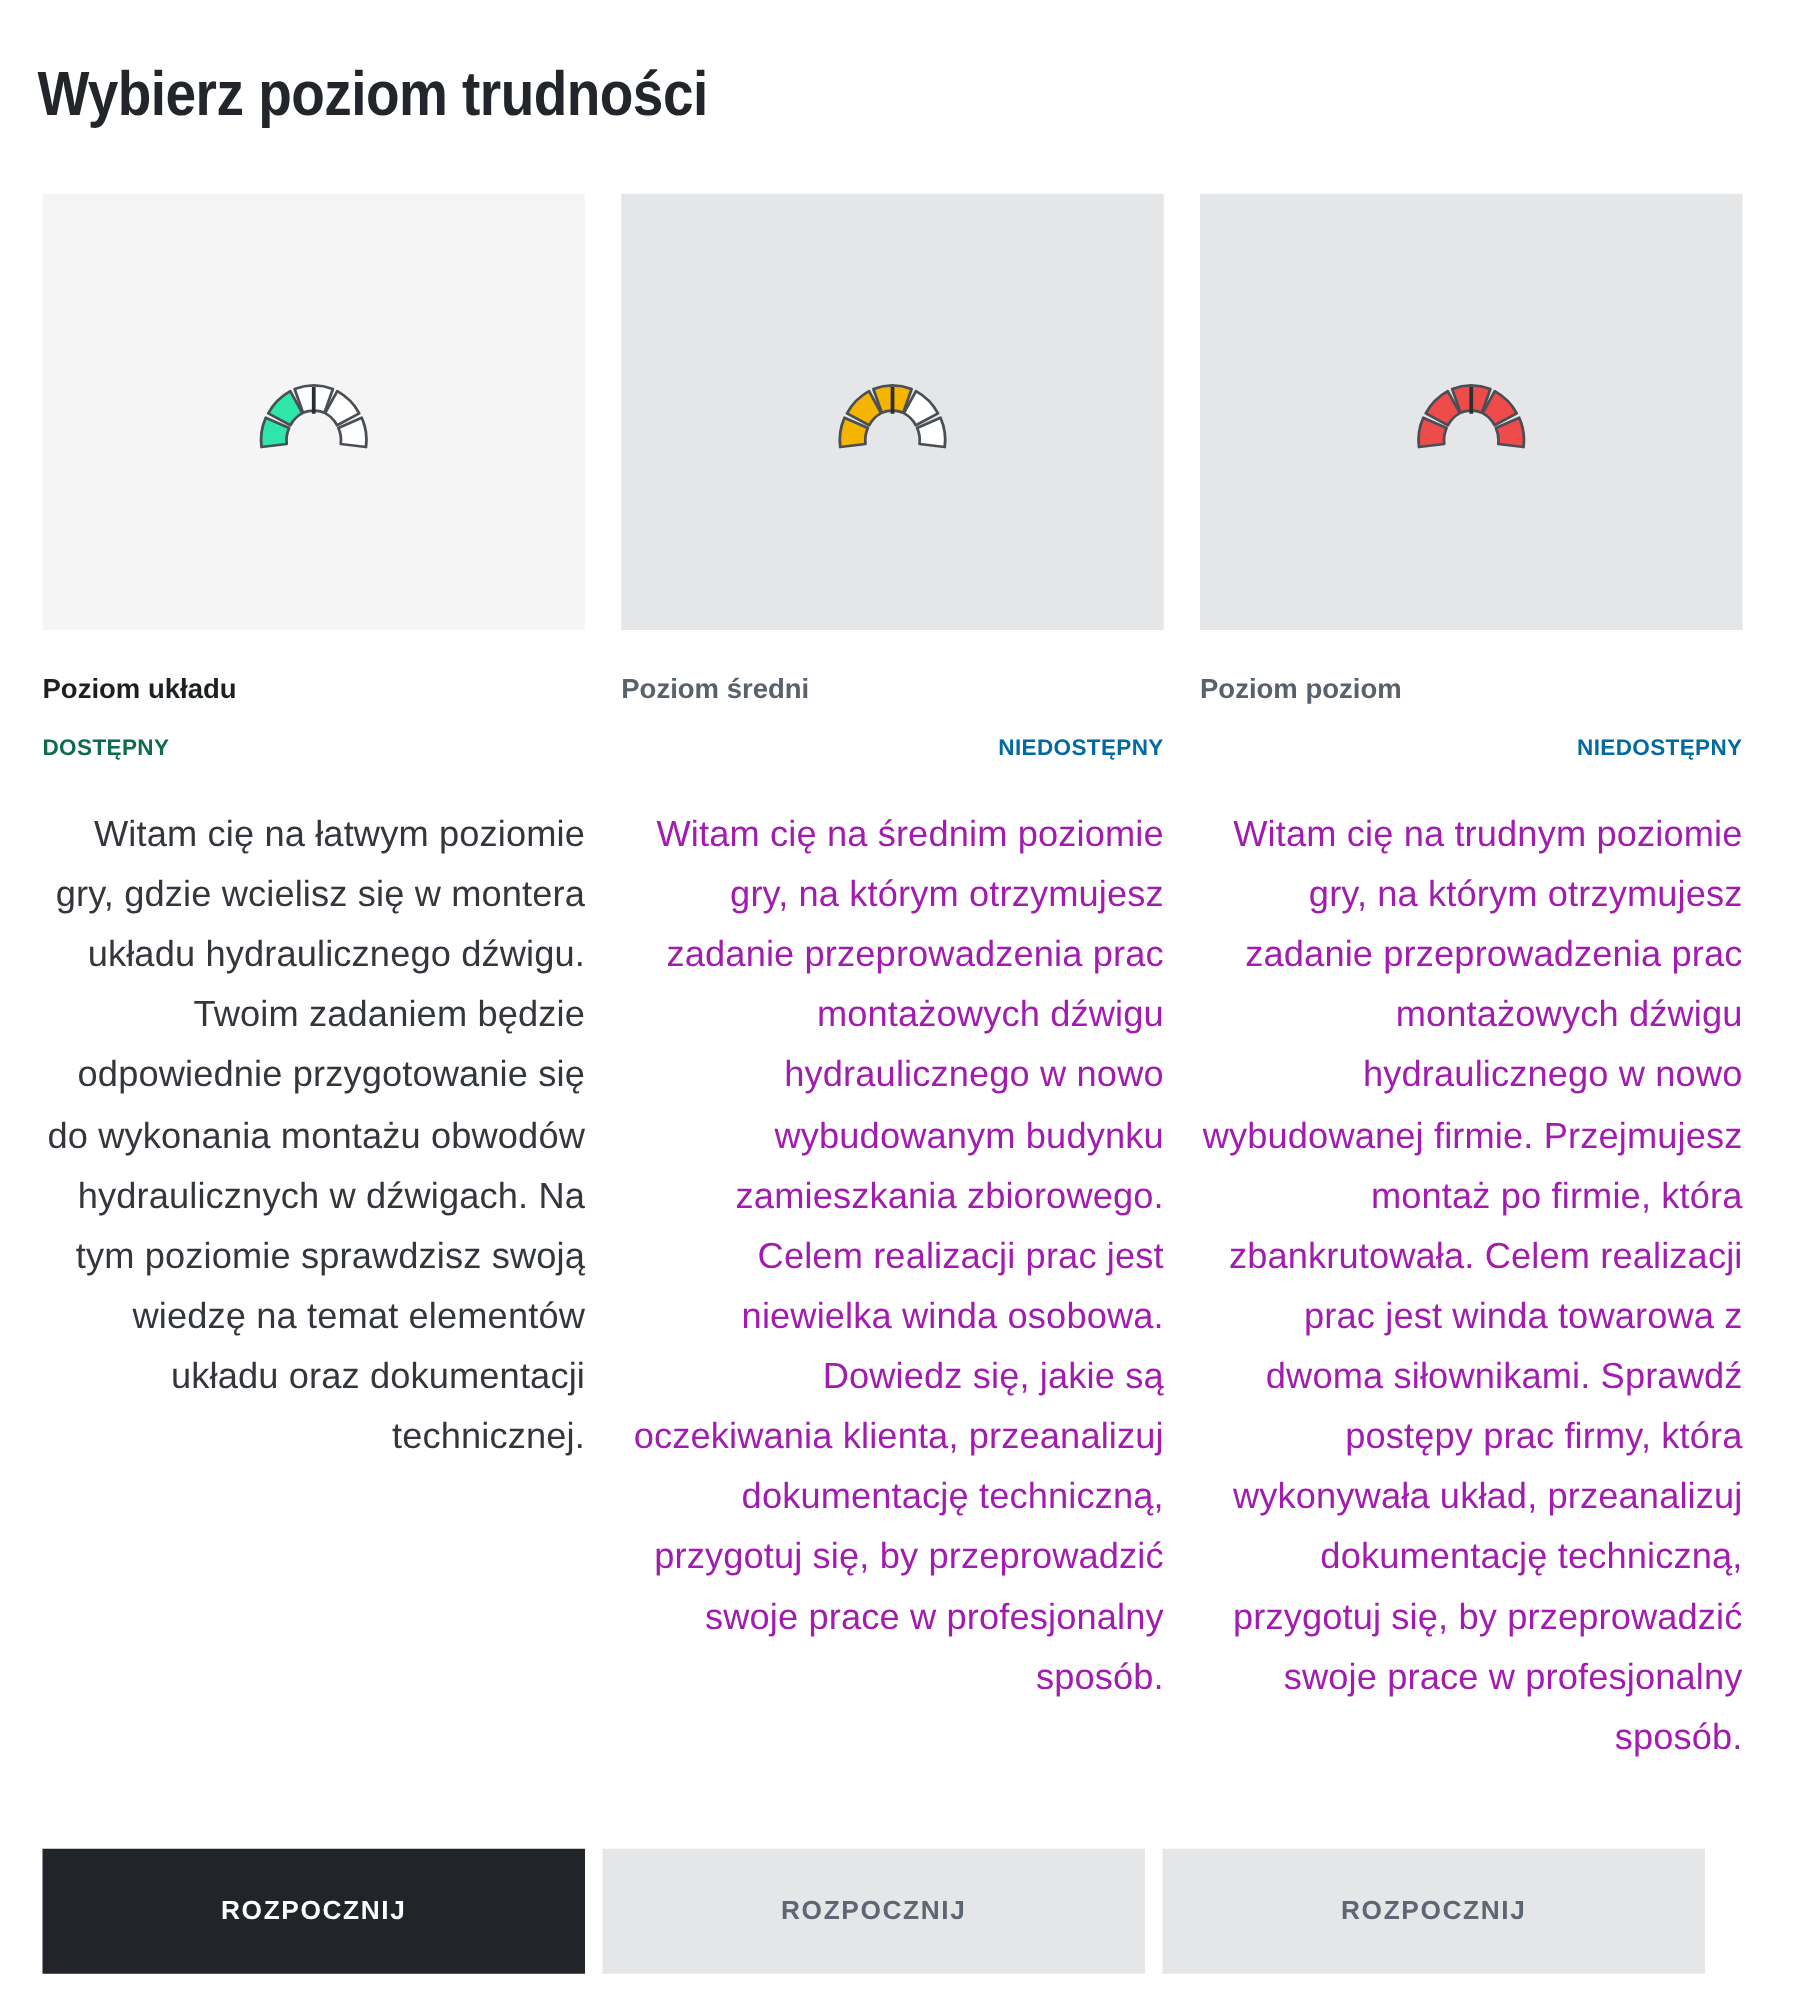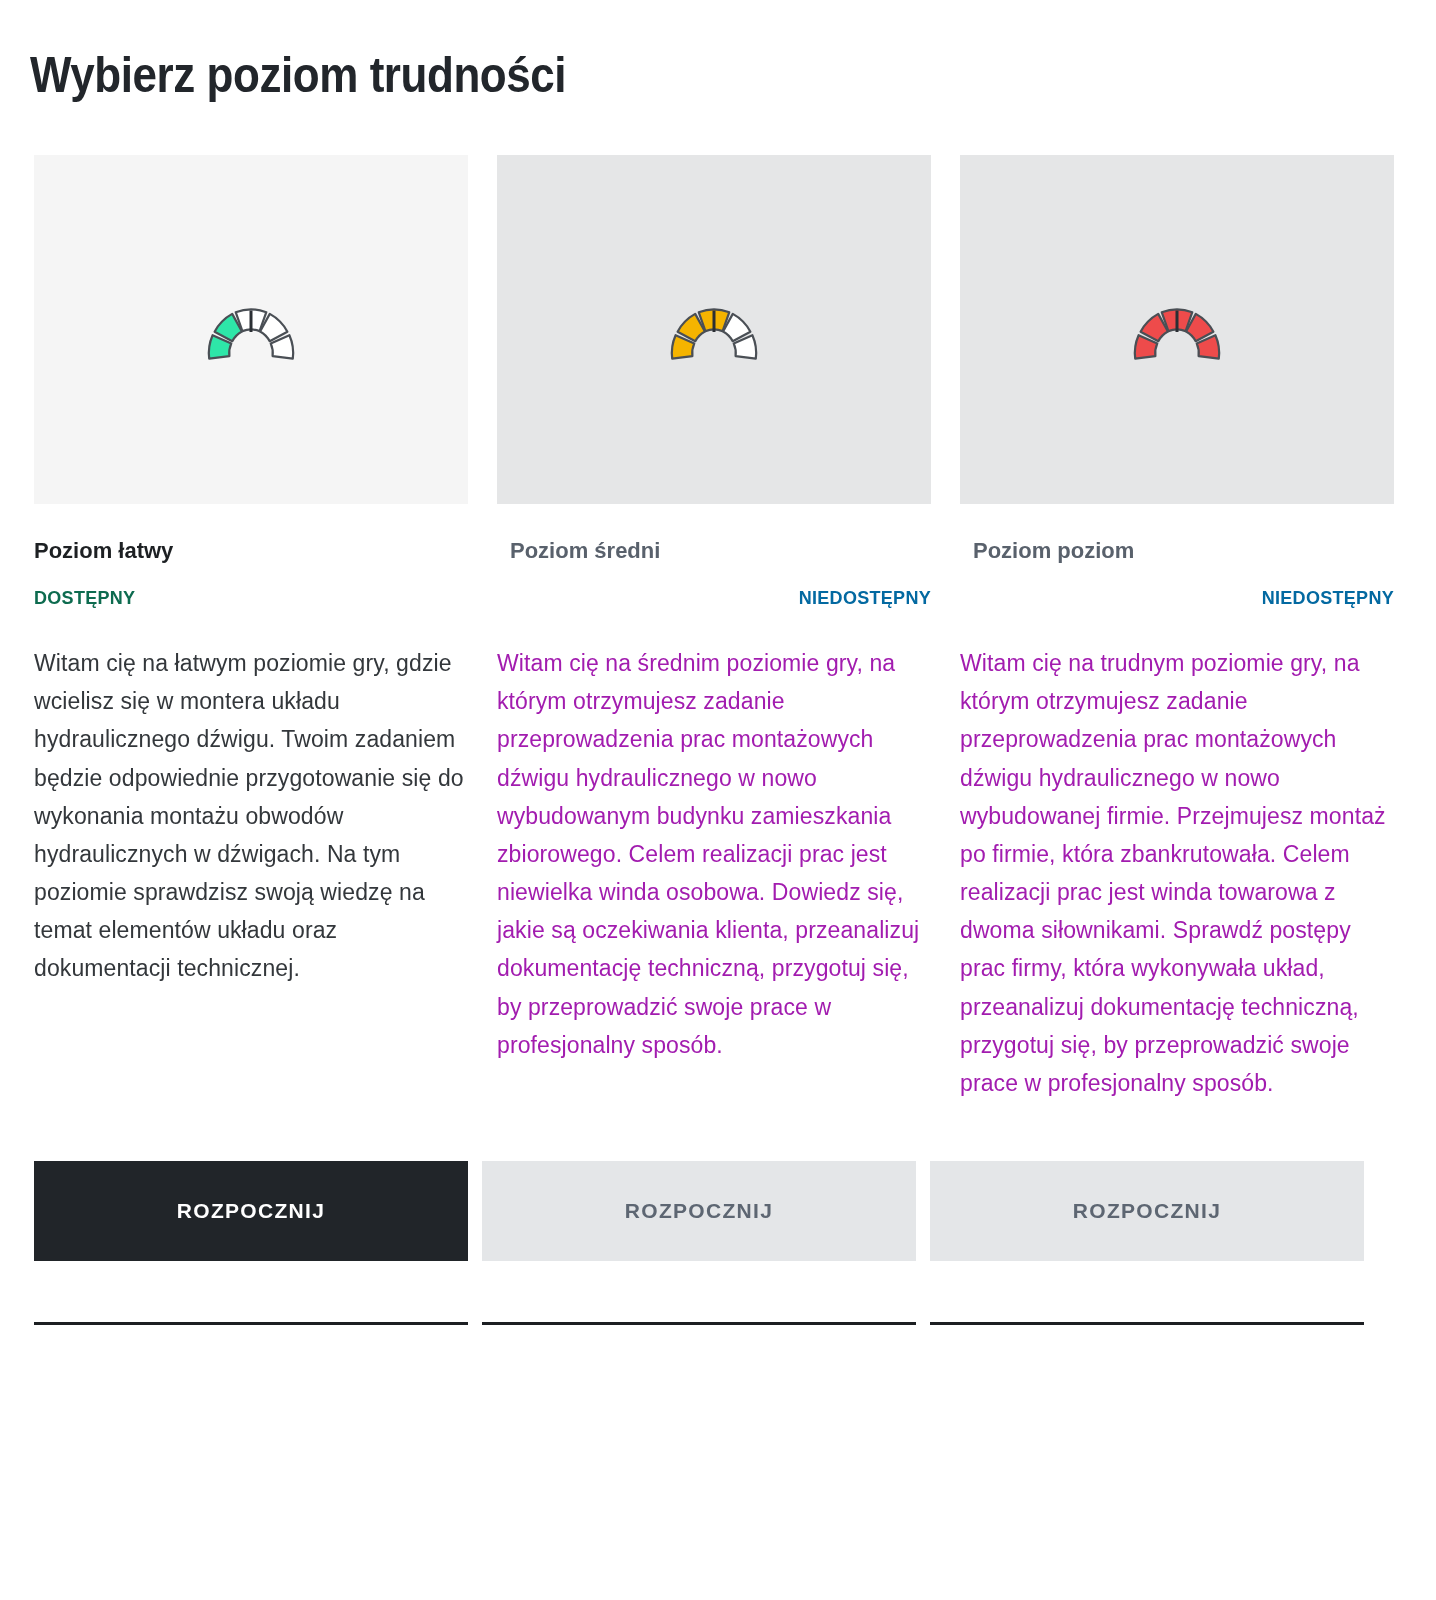--- a/index.html
+++ b/index.html
@@ -56,38 +56,39 @@
   .gauge-wrap { margin-top: 6px; }
 
   .card-title {
     font-size: 22px;
     font-weight: bold;
     margin: 34px 0 0 0;
     line-height: 1.2;
   }
   .card.easy .card-title { color: #1d2023; }
   .card.medium .card-title,
-  .card.hard .card-title { color: #59616c; margin-left: 13px; }
+  .card.hard .card-title { color: #59616c; }
 
   .card-status {
     font-size: 18px;
     font-weight: bold;
     letter-spacing: 0.3px;
     margin-top: 24px;
     line-height: 1.2;
   }
   .card.easy .card-status { color: #0d6b4f; }
   .card.medium .card-status,
   .card.hard .card-status { color: #0369a1; text-align: right; }
 
   .card-body {
-    font-size: 23px;
+    font-size: 29px;
     line-height: 1.66;
     margin-top: 34px;
     letter-spacing: 0.1px;
+    text-align: right;
   }
   .card.easy .card-body { color: #33373b; }
   .card.medium .card-body,
   .card.hard .card-body { color: #a21caf; }
 
   .card-spacer { flex: 1 1 auto; }
 
   .card-button {
     display: block;
     width: 100%;
@@ -141,21 +142,21 @@
               <path d="M13.2,62.6 A44,44 0 0,1 16.6,39.2 L35.3,47.4 A24,24 0 0,0 33.4,60.2 Z" fill="#2ee6a8" stroke="#4a4f55" stroke-width="2.2" stroke-linejoin="round"></path>
               <path d="M18.6,35.7 A44,44 0 0,1 36.2,17.9 L45.9,35.5 A24,24 0 0,0 36.3,45.2 Z" fill="#2ee6a8" stroke="#4a4f55" stroke-width="2.2" stroke-linejoin="round"></path>
               <path d="M39.7,16.2 A44,44 0 0,1 70.3,16.2 L63.6,35.1 A24,24 0 0,0 46.4,35.1 Z" fill="#ffffff" stroke="#4a4f55" stroke-width="2.2" stroke-linejoin="round"></path>
               <path d="M73.8,17.9 A44,44 0 0,1 91.4,35.7 L73.7,45.2 A24,24 0 0,0 64.1,35.5 Z" fill="#ffffff" stroke="#4a4f55" stroke-width="2.2" stroke-linejoin="round"></path>
               <path d="M93.4,39.2 A44,44 0 0,1 96.8,62.6 L76.6,60.2 A24,24 0 0,0 74.7,47.4 Z" fill="#ffffff" stroke="#4a4f55" stroke-width="2.2" stroke-linejoin="round"></path>
             </g>
             <line x1="55" y1="14.5" x2="55" y2="36" stroke="#2b2f34" stroke-width="3"></line>
           </svg>
         </div>
       </div>
-      <div class="card-title">Poziom łatwy</div>
+      <div class="card-title">Poziom układu</div>
       <div class="card-status">DOSTĘPNY</div>
       <p class="card-body">Witam cię na łatwym poziomie gry, gdzie wcielisz się w montera układu hydraulicznego dźwigu. Twoim zadaniem będzie odpowiednie przygotowanie się do wykonania montażu obwodów hydraulicznych w dźwigach. Na tym poziomie sprawdzisz swoją wiedzę na temat elementów układu oraz dokumentacji technicznej.</p>
       <div class="card-spacer"></div>
     </div>
 
     <div class="card medium">
       <div class="card-media">
         <div class="gauge-wrap">
           <svg width="110" height="70" viewBox="0 0 110 70">
             <g class="gauge-seg">

